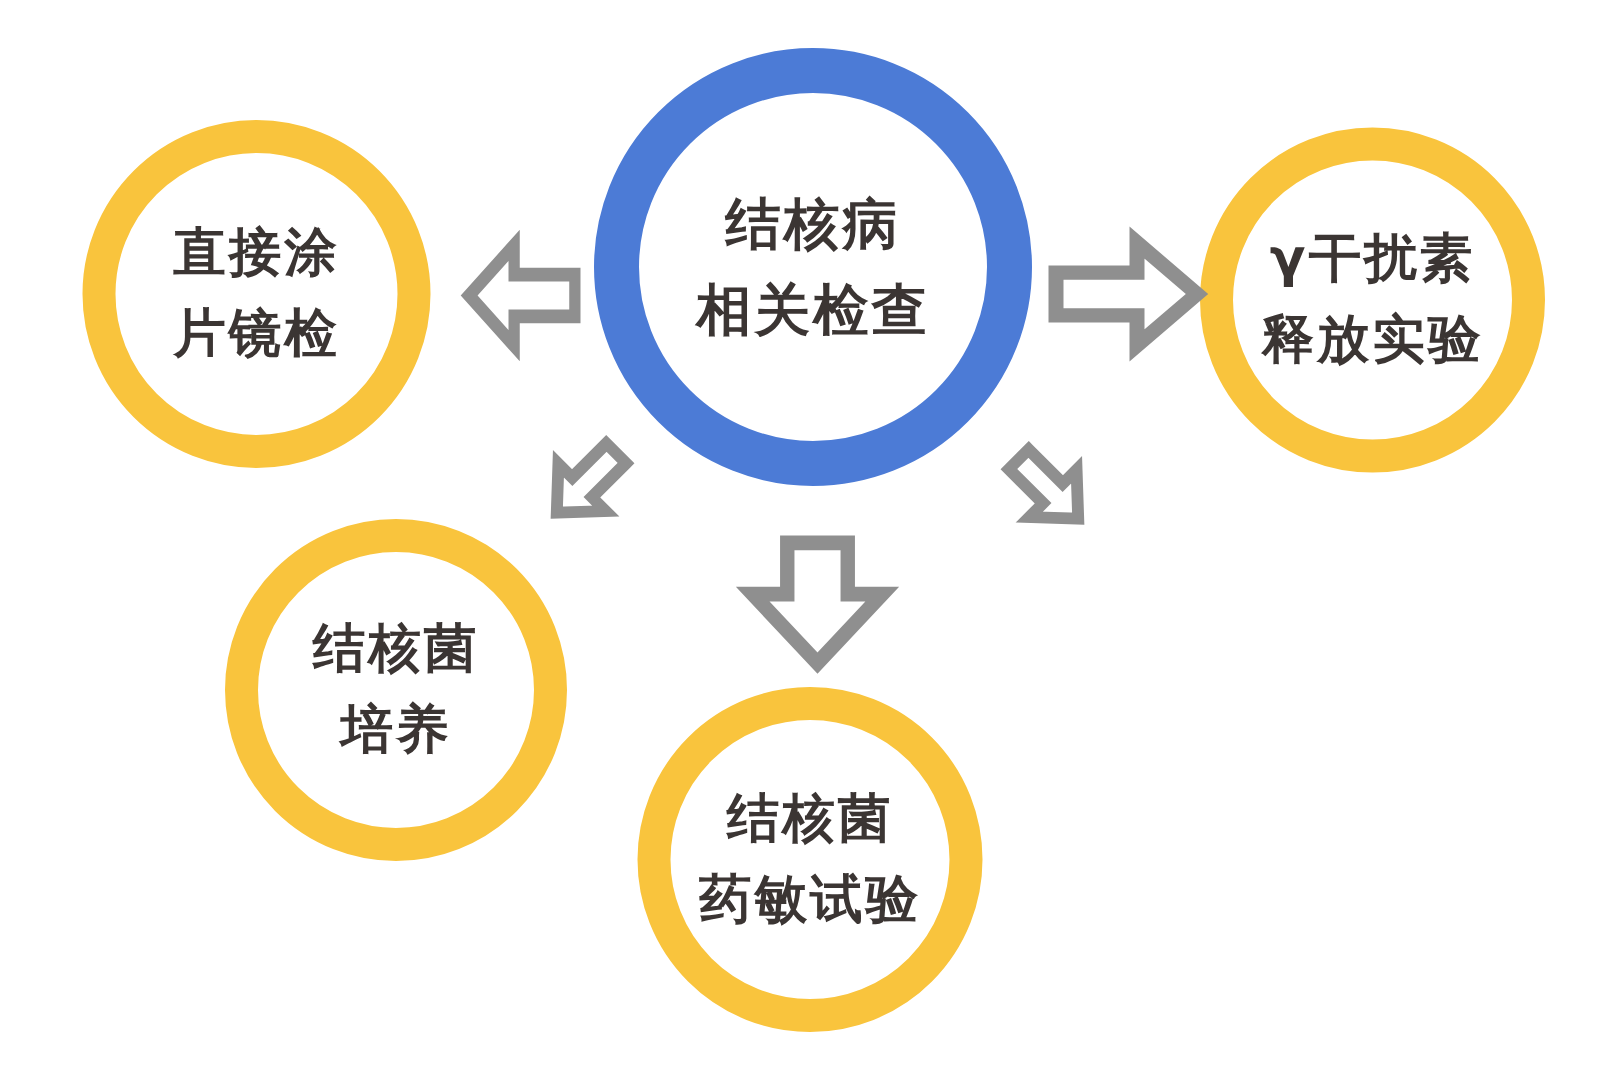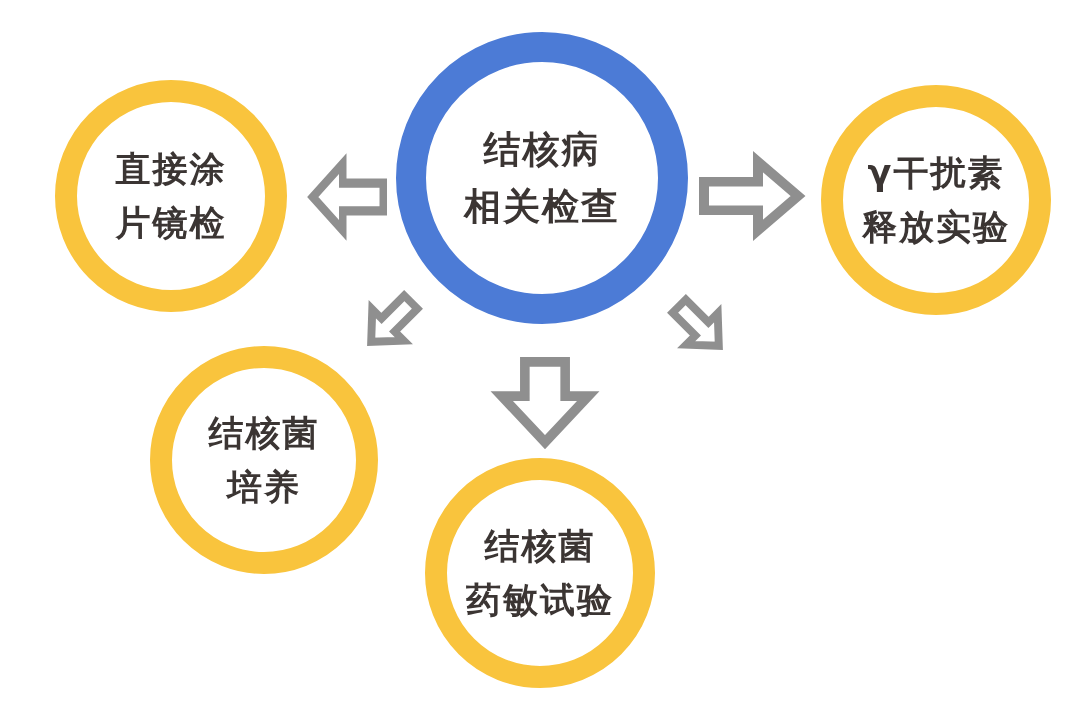--- a/index.html
+++ b/index.html
@@ -32,21 +32,21 @@
     letter-spacing:2px;
   }
   .center-node{
     border:30px solid var(--center-ring);
     width:292px;height:292px;
     left:396px;top:32px;
     font-size:37px;
   }
   .ynode{border:22px solid var(--node-ring);font-size:35px;}
   .n-tl{width:232px;height:232px;left:55px;top:80px;}
-  .n-tr{width:230px;height:230px;left:821px;top:85px;}
+  .n-tr{width:230px;height:230px;left:800px;top:85px;}
   .n-ml{width:228px;height:228px;left:150px;top:346px;}
   .n-b {width:230px;height:230px;left:425px;top:458px;}
   .n-mr{width:227px;height:227px;left:707px;top:348px;}
   .arrow{position:absolute;overflow:visible;}
   .arrow polygon{
     fill:none;
     stroke:var(--arrow);
     stroke-width:10;
     stroke-linejoin:miter;
   }

